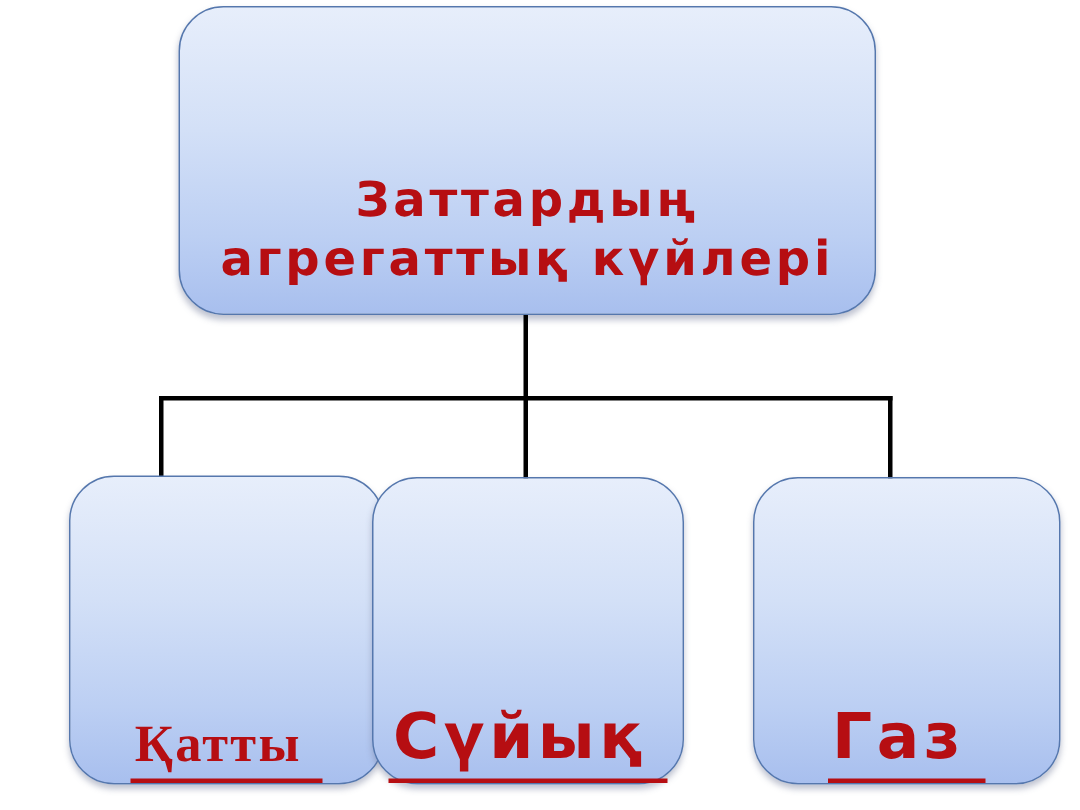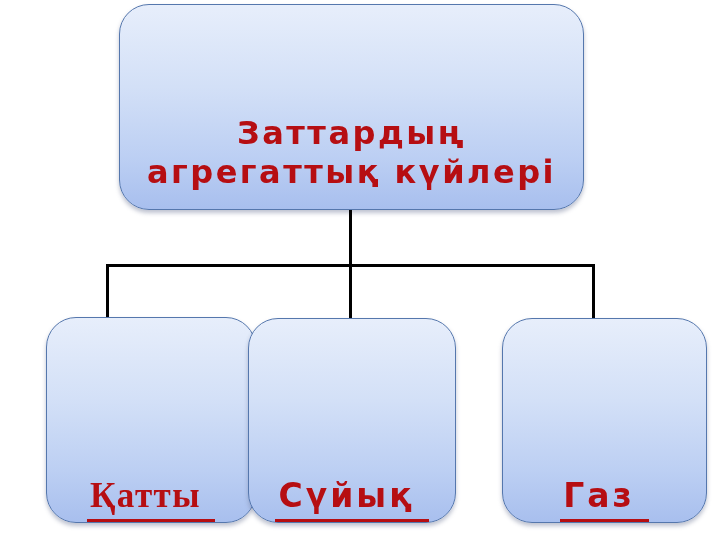--- a/index.html
+++ b/index.html
@@ -56,21 +56,21 @@
     padding: 0 14px 4px 3px; 
   }
   .label-serif {
     font-family: "Liberation Serif", "DejaVu Serif", serif;
     font-size: 35px;
     letter-spacing: 1.5px;
     padding-bottom: 3px;
   }
   .label-sans {
     font-family: "DejaVu Sans", sans-serif;
-    font-size: 33px;
+    font-size: 42px;
     letter-spacing: 3px;
   }
 
   
   .connector {
     position: absolute;
     background: var(--connector, #000000);
   }
   .conn-stem       { left: 349px; top: 210px; width: 3px;  height: 56px; }
   .conn-hbar       { left: 106px; top: 264px; width: 489px; height: 3px; }

